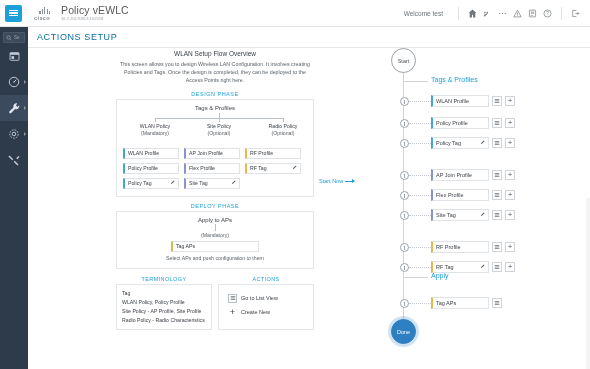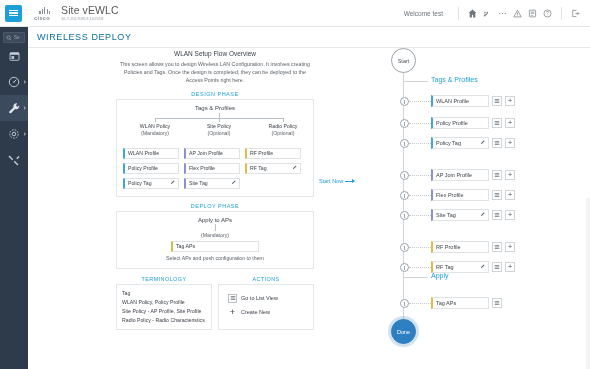--- a/index.html
+++ b/index.html
@@ -193,21 +193,21 @@
       <span></span>
         <span></span>
         <span></span>
         <span></span>
         <span></span>
     </div>
     <div class="cisco-word">cisco</div>
   </div>
 
   <div class="prod">
-    <div class="name">Site vEWLC</div>
+    <div class="name">Policy vEWLC</div>
     <div class="ver">16.7.20170813:102518</div>
   </div>
 
   <div class="topright">
     <div class="welcome">Welcome test</div>
     <div class="divider"></div>
 
     <div class="ticon">
       <svg width="9" height="9" viewBox="0 0 16 16">
           <path fill="#6f767c" d="M8 1L1 7h2v8h4v-5h2v5h4V7h2z"></path>
@@ -296,21 +296,21 @@
   </div>
 
   <div class="navitem">
     <svg width="12" height="12" viewBox="0 0 16 16">
         <path fill="#c3ccd6" d="M2 2l5 5-1.4 1.4L.6 3.4zM14 2.6l-3 3 1.4 1.4 3-3zM9 9l5 5-1.4 1.4-5-5z"></path>
       </svg>
   </div>
 </div>
 
 <div class="pagehdr">
-  <div class="pagetitle">WIRELESS DEPLOY</div>
+  <div class="pagetitle">ACTIONS SETUP</div>
 </div>
 
 <div class="content">
 
   <div class="leftcol">
     <div class="flowtitle">WLAN Setup Flow Overview</div>
     <div class="flowdesc">This screen allows you to design Wireless LAN Configuration. It involves creating Policies and Tags. Once the design is completed, they can be deployed to the Access Points right here.</div>
 
     <div class="phaselabel">DESIGN PHASE</div>
     <div class="panel">

